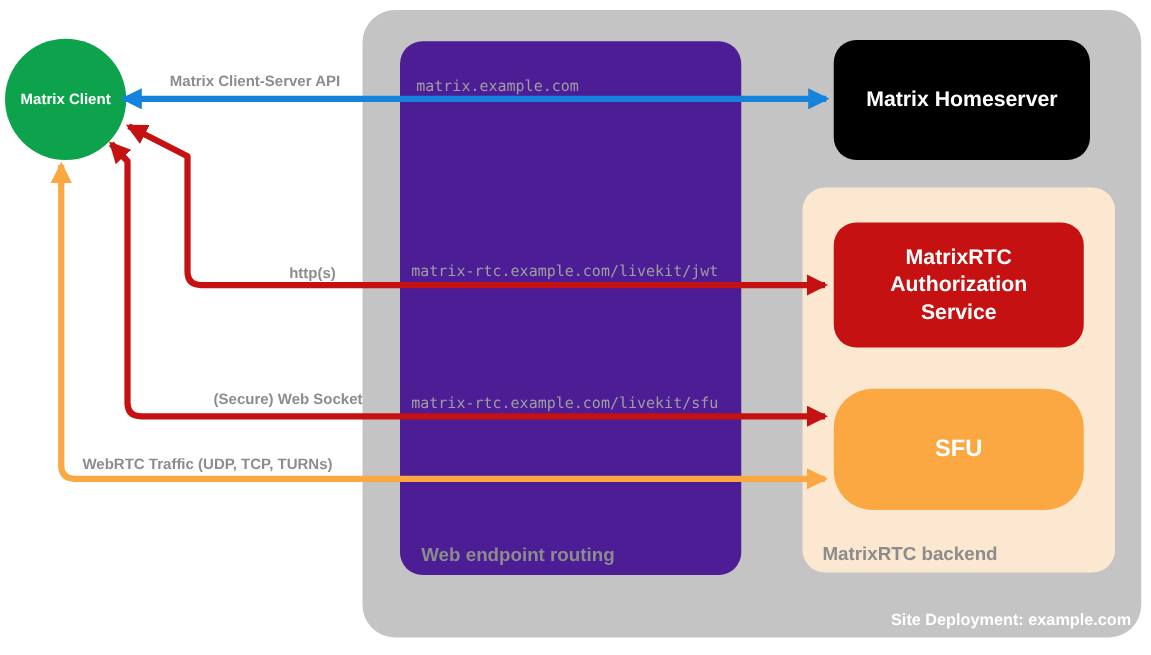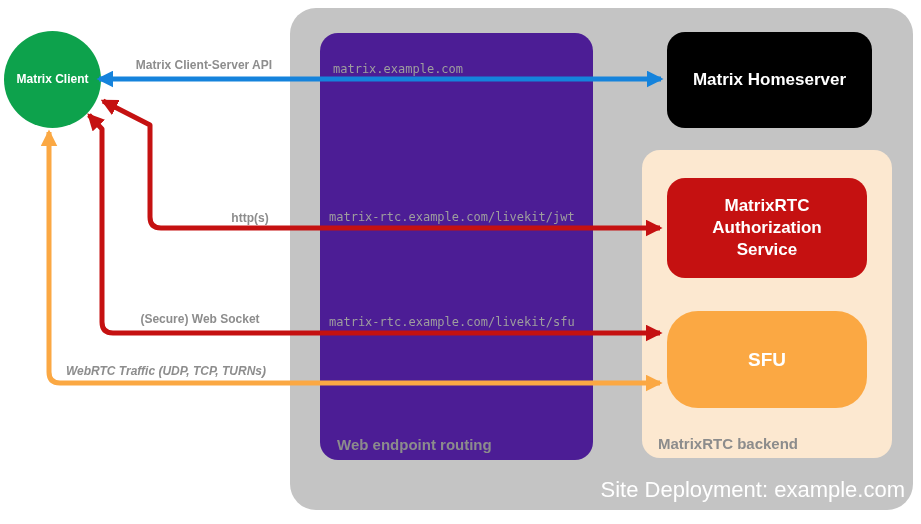--- a/index.html
+++ b/index.html
@@ -3,21 +3,21 @@
 <meta charset="utf-8">
 <style>
   html,body{margin:0;padding:0;background:#fff;}
   .canvas{
     position:relative;width:921px;height:524px;background:#ffffff;overflow:hidden;
     font-family:"Liberation Sans",sans-serif;
   }
   .box{position:absolute;box-sizing:border-box;}
   .deployment{left:290px;top:8px;width:623px;height:502px;background:#c4c4c4;border-radius:26px;}
   .deployment-label{
-    position:absolute;right:8px;bottom:7px;color:#ffffff;font-weight:normal;font-size:22px;
+    position:absolute;right:8px;bottom:7px;color:#ffffff;font-weight:bold;font-size:13px;
     white-space:nowrap;
   }
   .routing{left:320px;top:33px;width:273px;height:427px;background:#4c1d95;border-radius:18px;}
   .routing-label{
     position:absolute;left:17px;bottom:7px;color:#8c8c8c;font-weight:bold;font-size:15px;
     white-space:nowrap;
   }
   .backend{left:642px;top:150px;width:250px;height:308px;background:#fce8d0;border-radius:18px;}
   .backend-label{
     position:absolute;left:16px;bottom:6px;color:#8c8c8c;font-weight:bold;font-size:15px;
@@ -40,22 +40,22 @@
   .conn-label{
     position:absolute;color:#8d8d8d;font-size:12px;font-weight:600;text-align:center;
     white-space:nowrap;
   }
   .endpoint{
     position:absolute;color:#9e9e9e;font-size:12px;
     font-family:"DejaVu Sans Mono","Liberation Mono",monospace;white-space:nowrap;
   }
   .lbl-api{left:118px;top:58px;width:172px;}
   .lbl-http{left:200px;top:211px;width:100px;}
-  .lbl-ws{left:110px;top:312px;width:180px;}
-  .lbl-webrtc{left:46px;top:364px;width:240px;font-style:italic;}
+  .lbl-ws{left:110px;top:312px;width:180px;text-align:right;}
+  .lbl-webrtc{left:46px;top:364px;width:240px;}
   .ep-0{left:333px;top:62px;}
   .ep-1{left:329px;top:210px;}
   .ep-2{left:329px;top:315px;}
 </style>
 </head>
 <body>
 
 <div class="canvas">
 
   <div class="box deployment">

